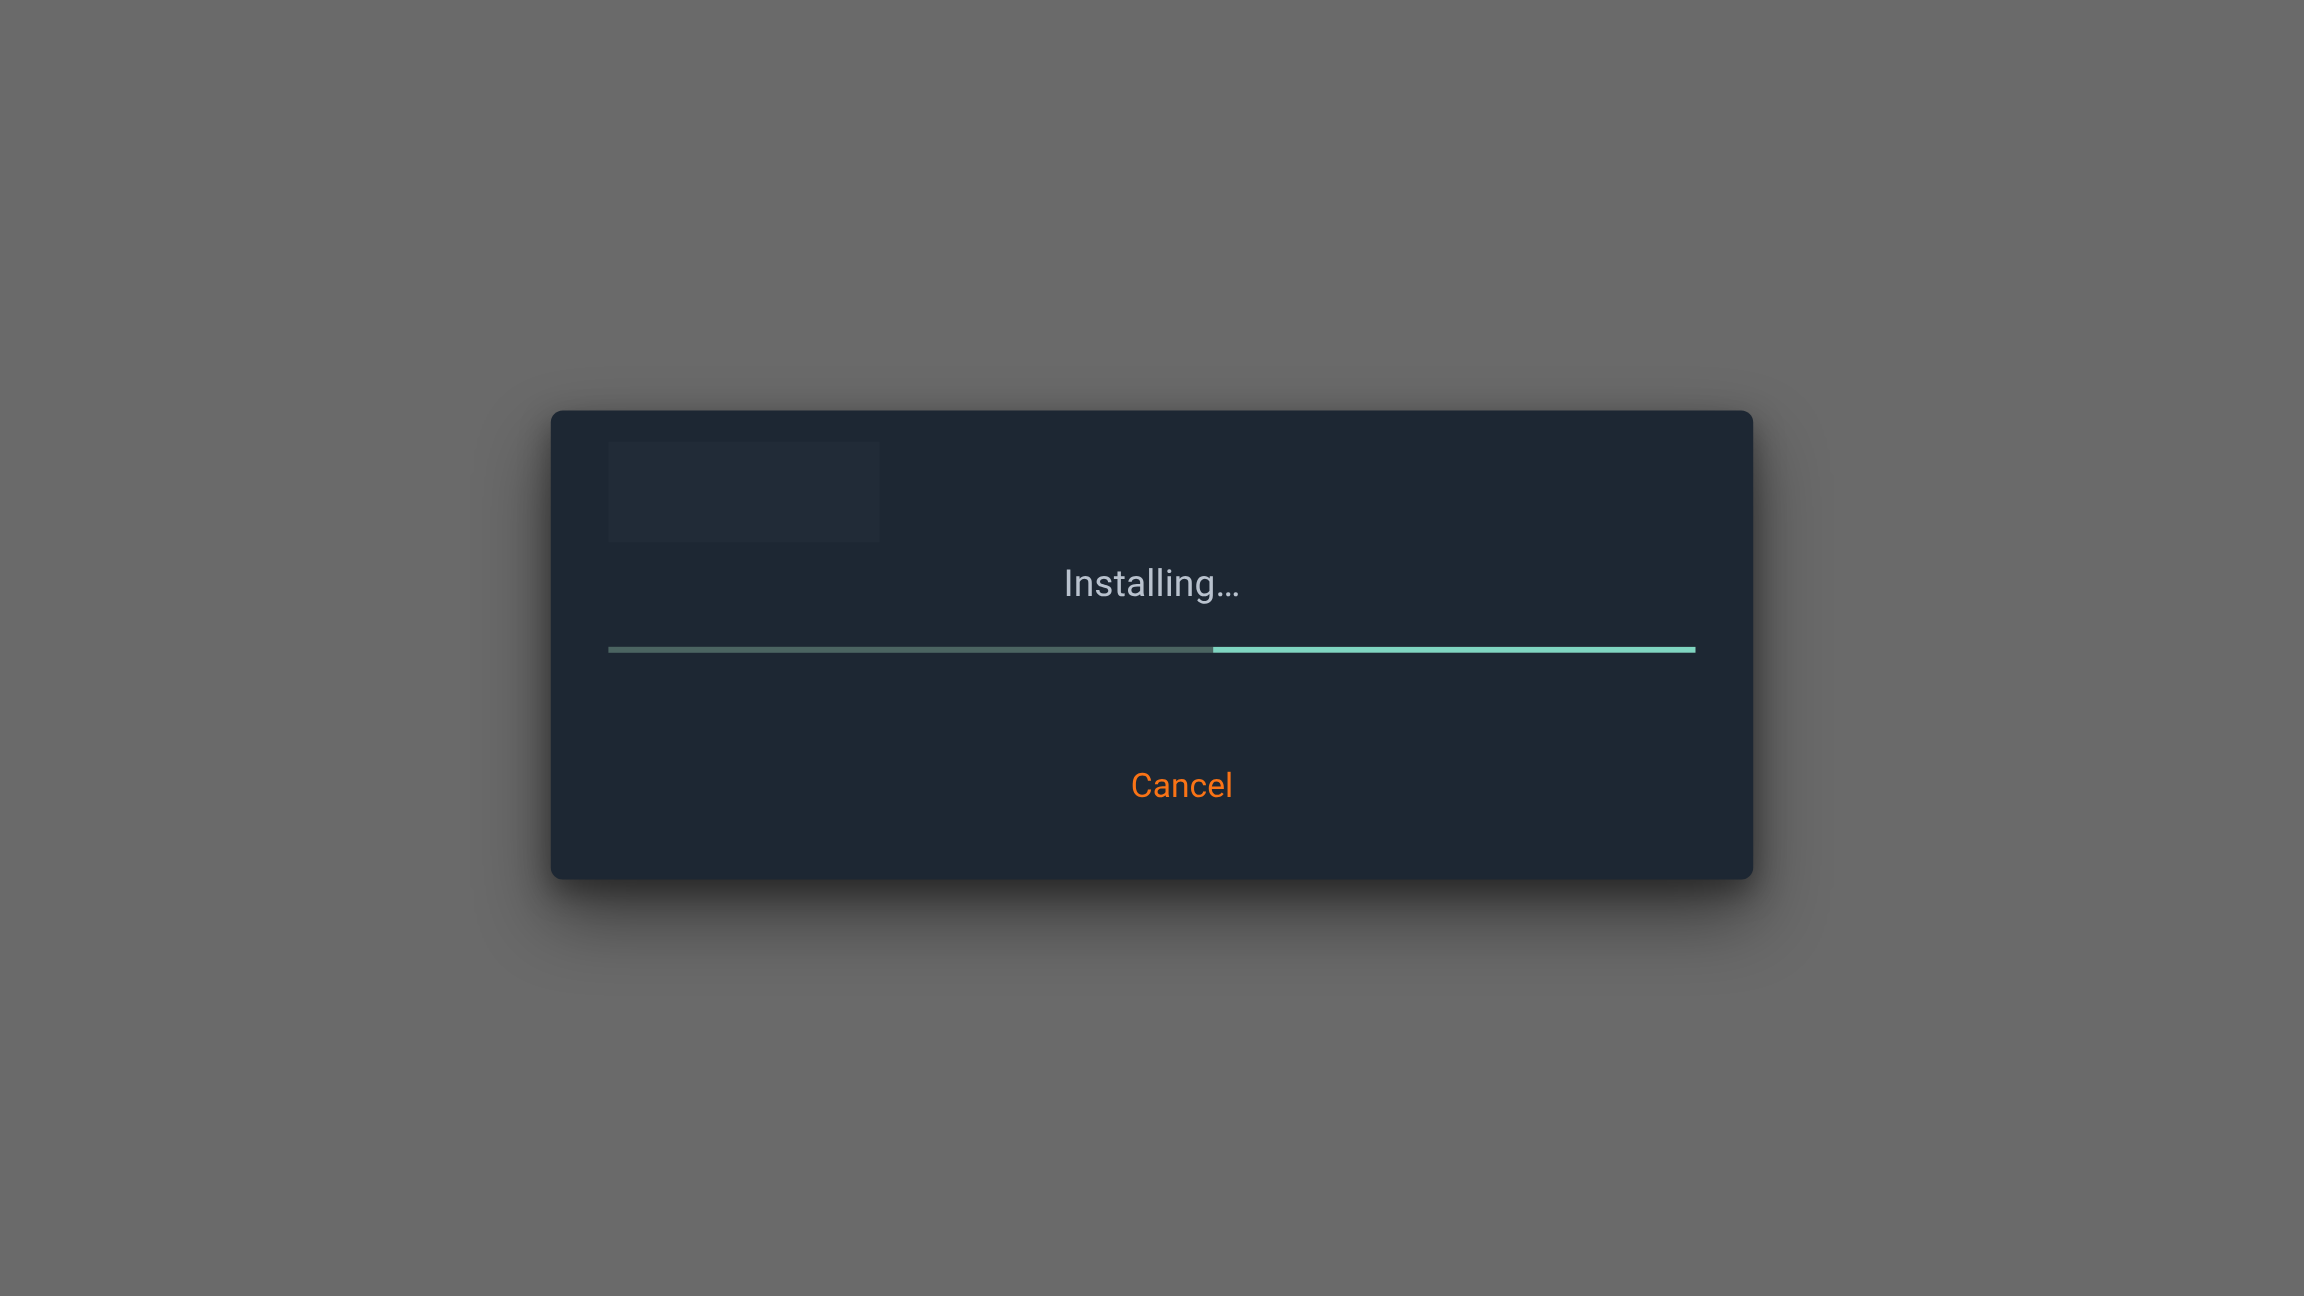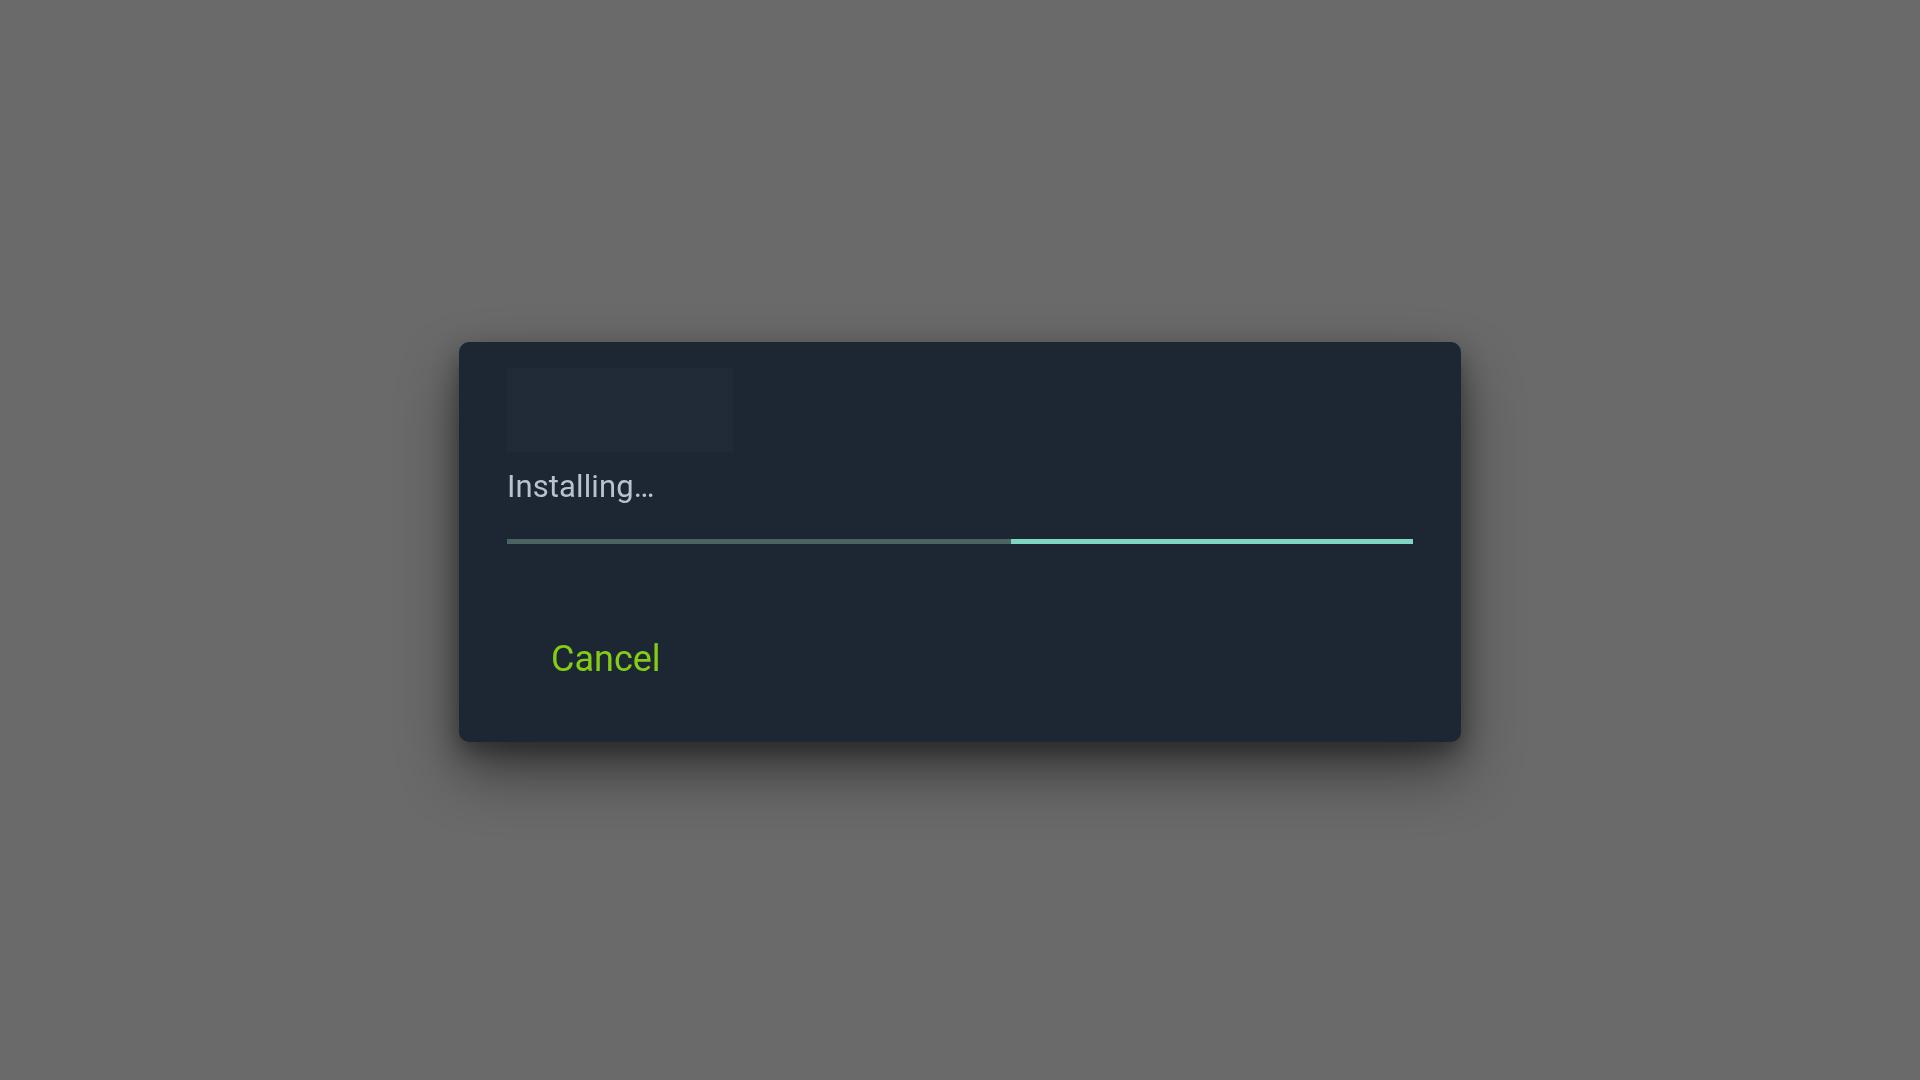--- a/index.html
+++ b/index.html
@@ -18,20 +18,21 @@
     .dialog {
       position: absolute;
       left: 50%;
       top: 342px;
       transform: translateX(-50%);
       width: 1002px;
       background: #1d2733;
       border-radius: 10px;
       box-shadow: 0 30px 60px rgba(0,0,0,0.45), 0 10px 25px rgba(0,0,0,0.35);
       padding-bottom: 44px;
+      text-align: center;
     }
     .app-icon-slot {
       margin-top: 26px;
       margin-left: 48px;
       width: 226px;
       height: 84px;
       background: rgba(255,255,255,0.018);
     }
     .status-text {
       margin-top: 16px;
@@ -57,22 +58,22 @@
       height: 100%;
       background: #7fd5c1;
     }
     .chunk-a { left: 55.6%; width: 44.4%; }
     .cancel-button {
       margin-top: 76px;
       margin-left: 48px;
       display: inline-flex;
       align-items: center;
       padding: 18px 42px 18px 44px;
-      color: #84cc16;
-      font-size: 36px;
+      color: #f97316;
+      font-size: 28px;
       font-weight: 400;
       border-radius: 4px;
       cursor: pointer;
       user-select: none;
     }
   </style>
 </head>
 <body>
 
 <div class="dialog">

